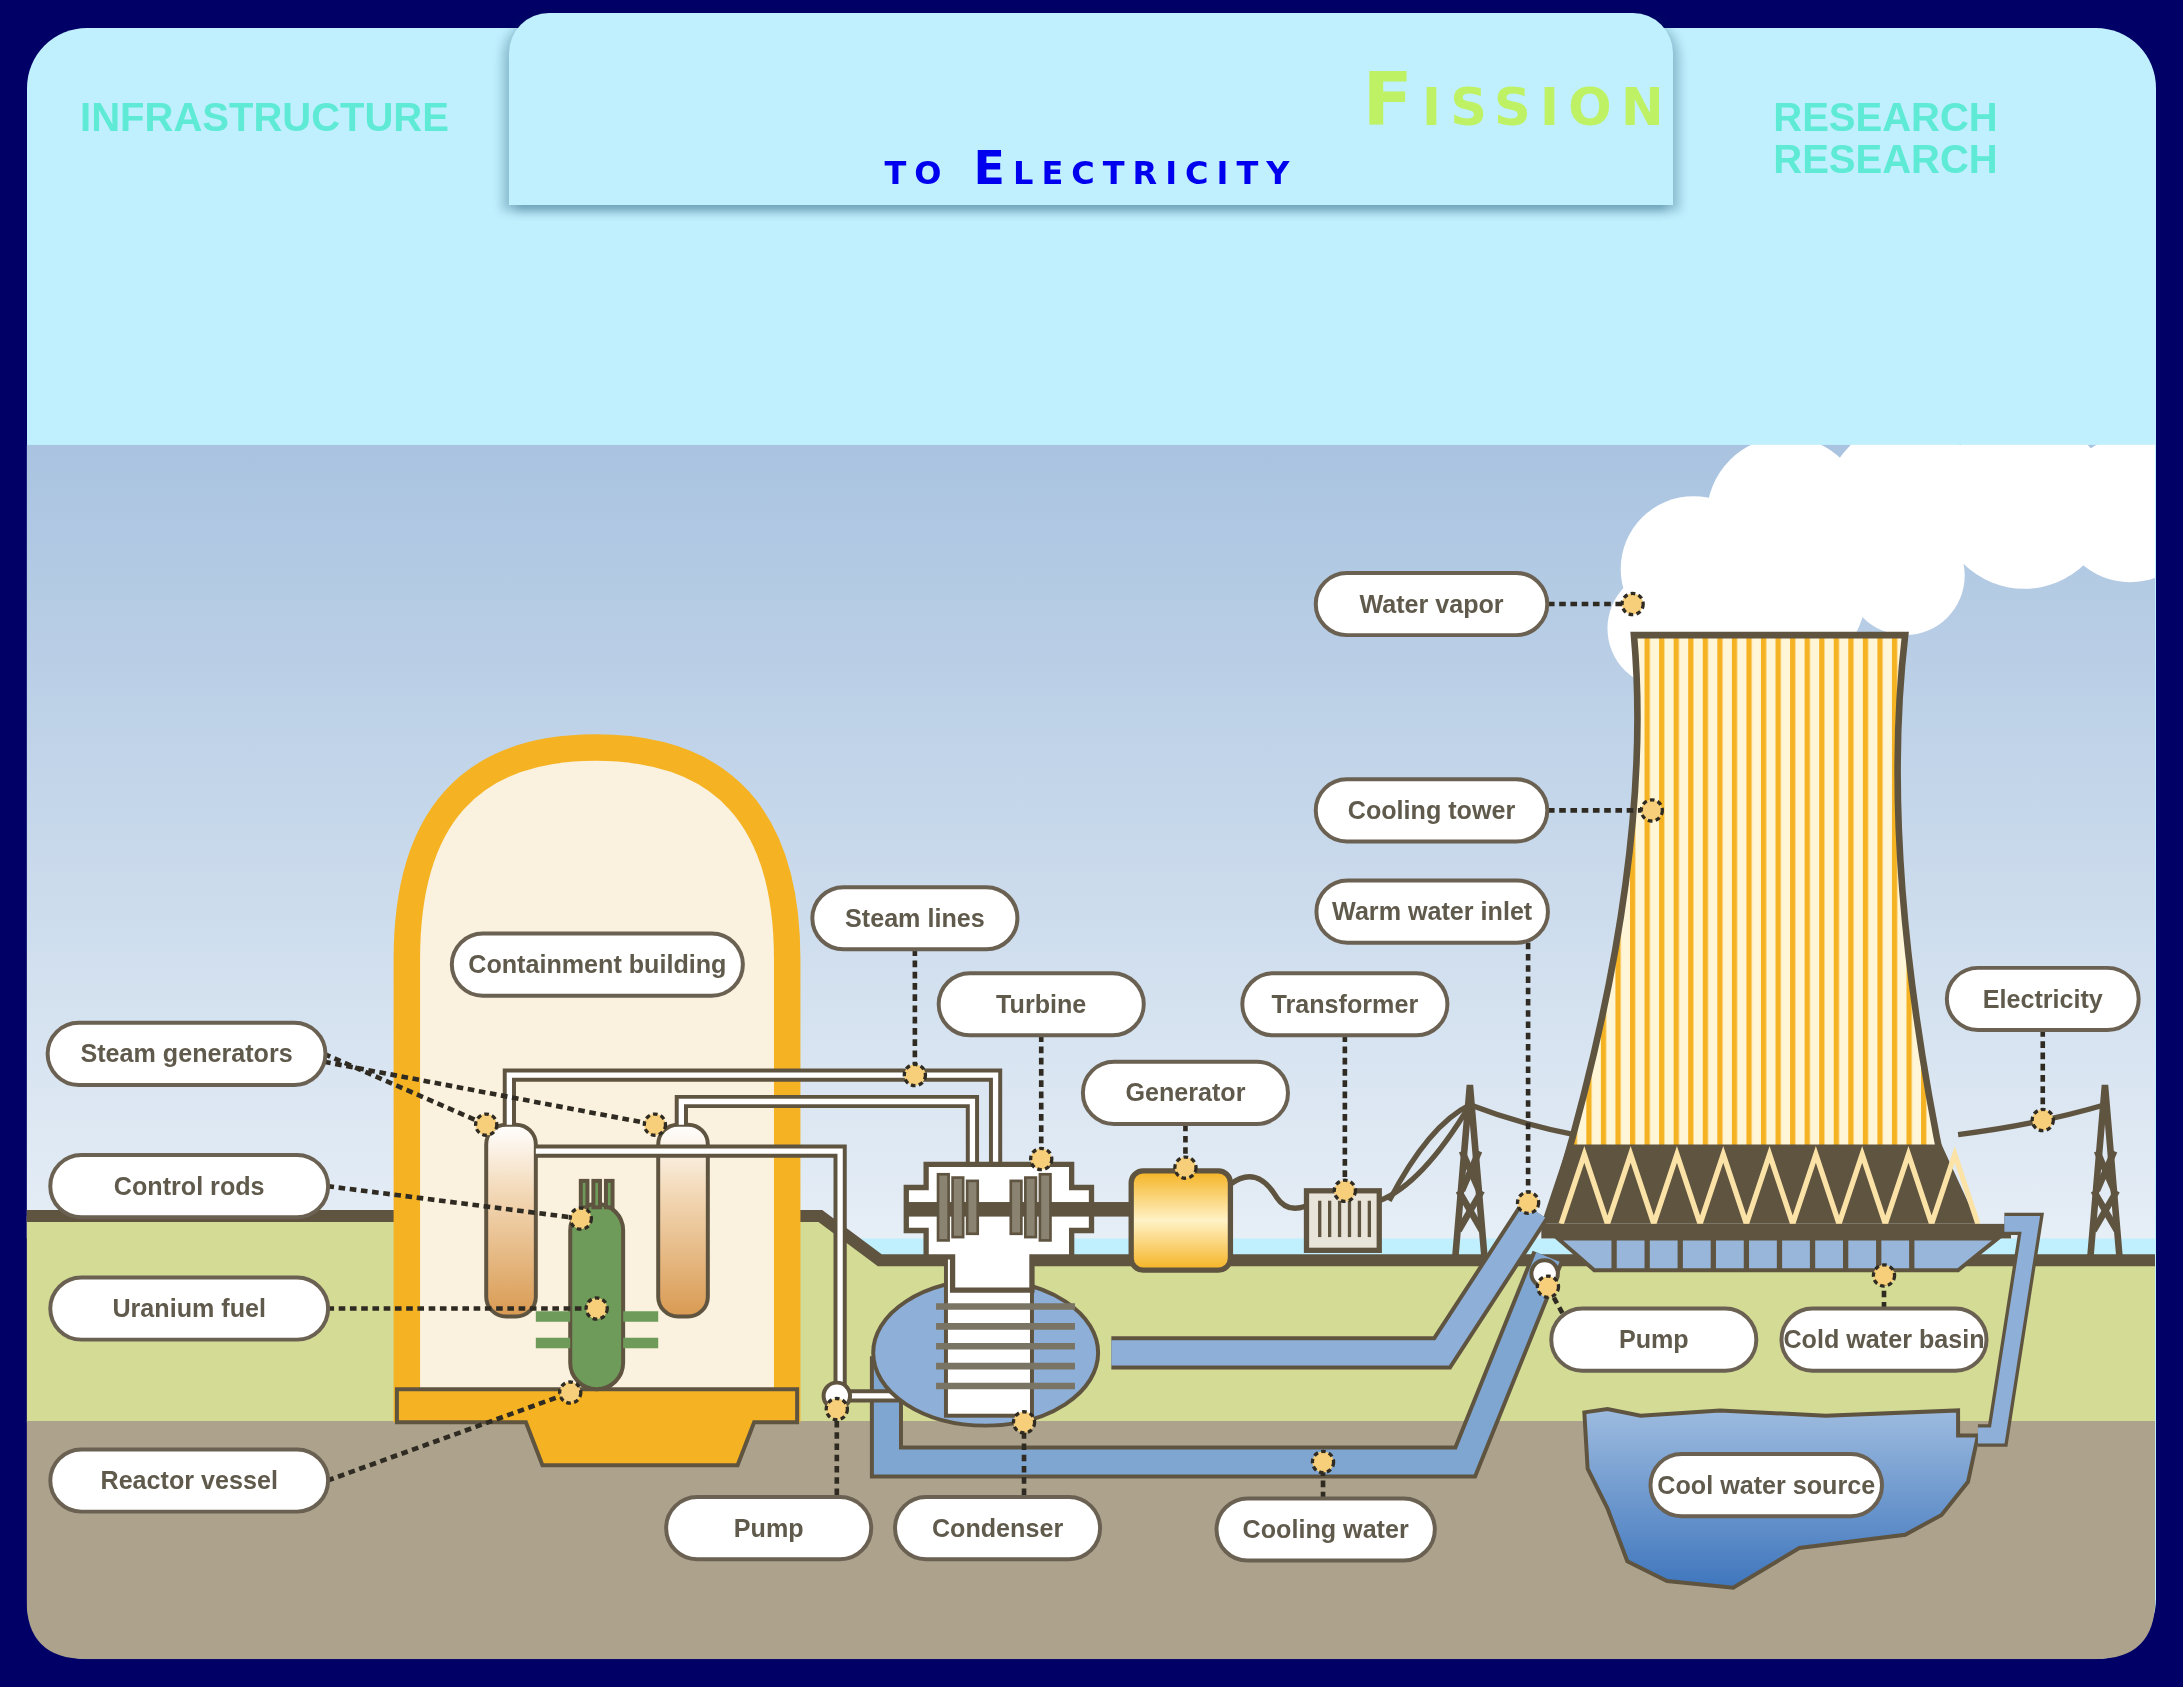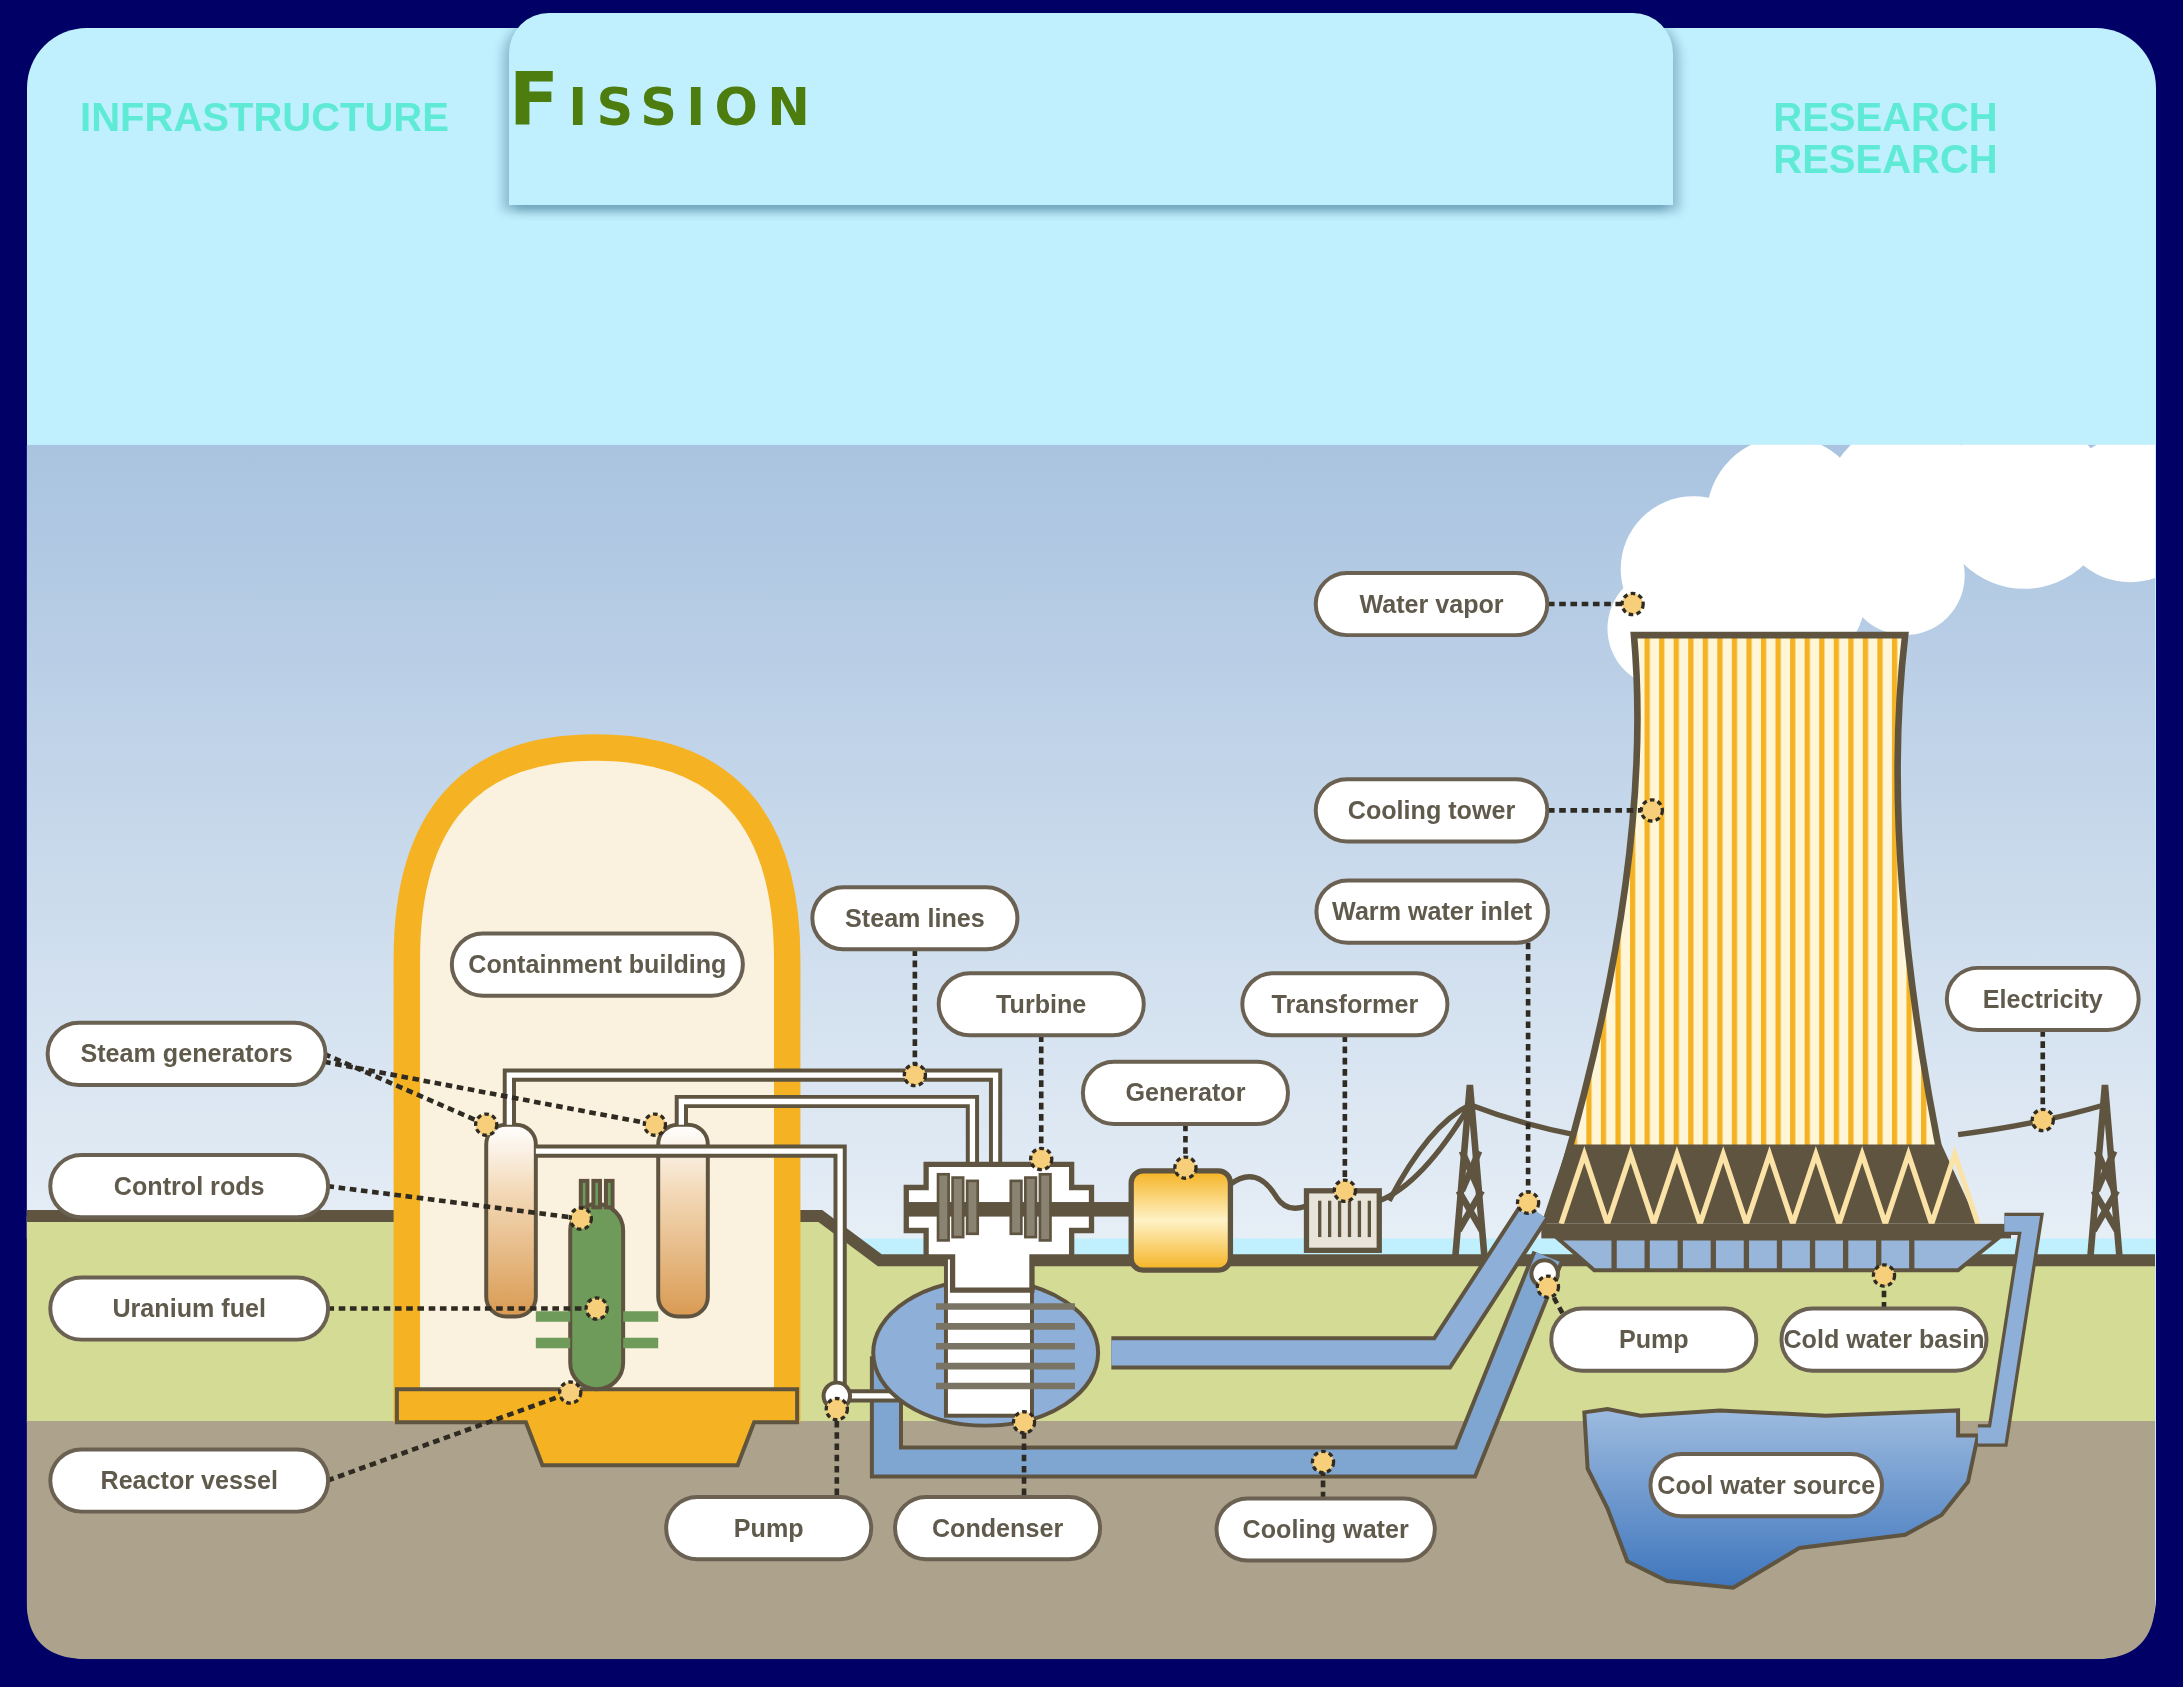--- a/index.html
+++ b/index.html
@@ -3,41 +3,42 @@
 <meta charset="utf-8">
 <style>
   html, body { margin:0; padding:0; background:#000066; }
   body { width:2183px; height:1687px; position:relative; overflow:hidden; font-family:"Liberation Sans", sans-serif; }
   #stage { position:absolute; left:0; top:0; width:2183px; height:1687px; }
   .panel { position:absolute; left:26.5px; top:28.4px; width:2129px; height:1631px; border-radius:60px; overflow:hidden; background:#C0F0FE; }
   .tab { position:absolute; left:509px; top:13.2px; width:1164px; height:192px; background:#C0F0FE; border-radius:40px 40px 0 0; box-shadow: -6.6px 5.3px 9.3px rgba(0,60,90,0.25), 6.6px 5.3px 9.3px rgba(0,60,90,0.25); }
   .side-label { position:absolute; color:#5eead4; font-weight:bold; font-size:40px; line-height:42px; text-align:center; }
   #left-label { left:66px; top:96px; width:397px; }
   #right-label { left:1720px; top:96px; width:331px; }
-  .title-main { position:absolute; left:509px; top:60px; width:1164px; text-align:left; color:#4d7c0f; font-weight:bold; font-size:73px; letter-spacing:9.3px; font-variant:small-caps; font-family:"DejaVu Sans", sans-serif; line-height:79px; }
+  .title-main { position:absolute; left:509px; top:60px; width:1164px; text-align:right; color:#bef264; font-weight:bold; font-size:73px; letter-spacing:9.3px; font-variant:small-caps; font-family:"DejaVu Sans", sans-serif; line-height:79px; }
   .title-sub { position:absolute; left:509px; top:142px; width:1164px; text-align:center; color:#0000EE; font-weight:bold; font-size:46px; letter-spacing:8px; font-variant:small-caps; font-family:"DejaVu Sans", sans-serif; line-height:53px; }
   svg#diagram { position:absolute; left:0; top:0; }
   .lbl-text { font-family:"Liberation Sans", sans-serif; font-weight:bold; fill:#5f5a4c; font-size:38px; }
 </style>
 </head>
 <body>
 
 <div id="stage">
   <div class="panel"></div>
   <div class="tab"></div>
 
   <div id="left-label" class="side-label">
     <div>INFRASTRUCTURE</div>
   </div>
   <div id="right-label" class="side-label">
     <div>RESEARCH</div>
     <div>RESEARCH</div>
   </div>
 
   <div class="title-main">Fission</div>
+  <div class="title-sub">to Electricity</div>
 
   <svg id="diagram" width="2183" height="1687" viewBox="0 0 3300 2550">
     <defs>
       <clipPath id="panelClip">
           <path d="M40 672 H3258 V2418 Q3258 2508 3168 2508 H130 Q40 2508 40 2418 Z"></path>
         </clipPath>
       <linearGradient id="sky" x1="0" y1="0" x2="0" y2="1">
         <stop offset="0" stop-color="#A9C3E0"></stop>
         <stop offset="1" stop-color="#E6EEF6"></stop>
       </linearGradient>

